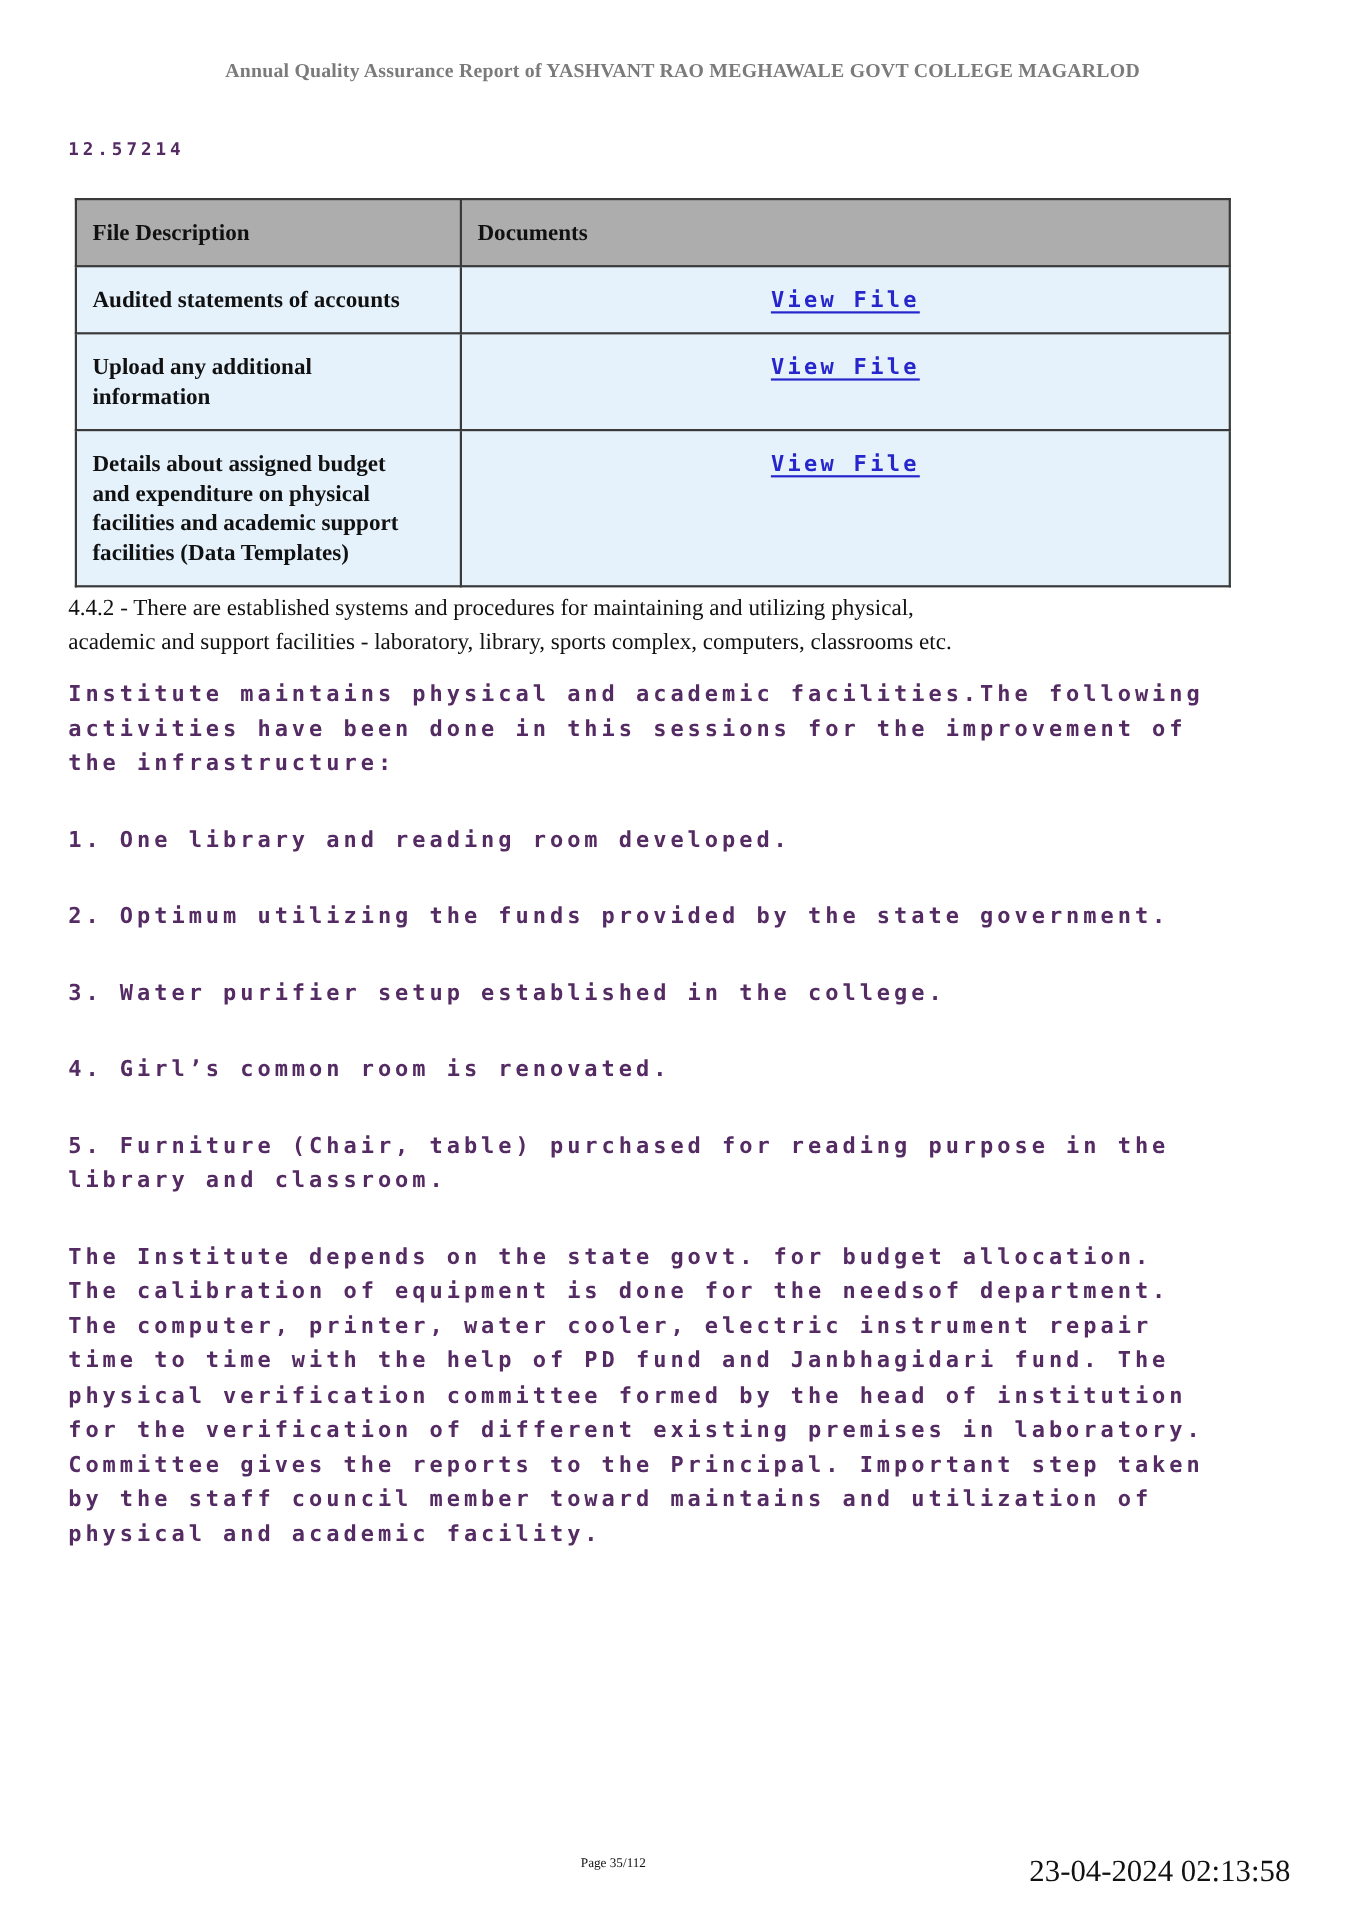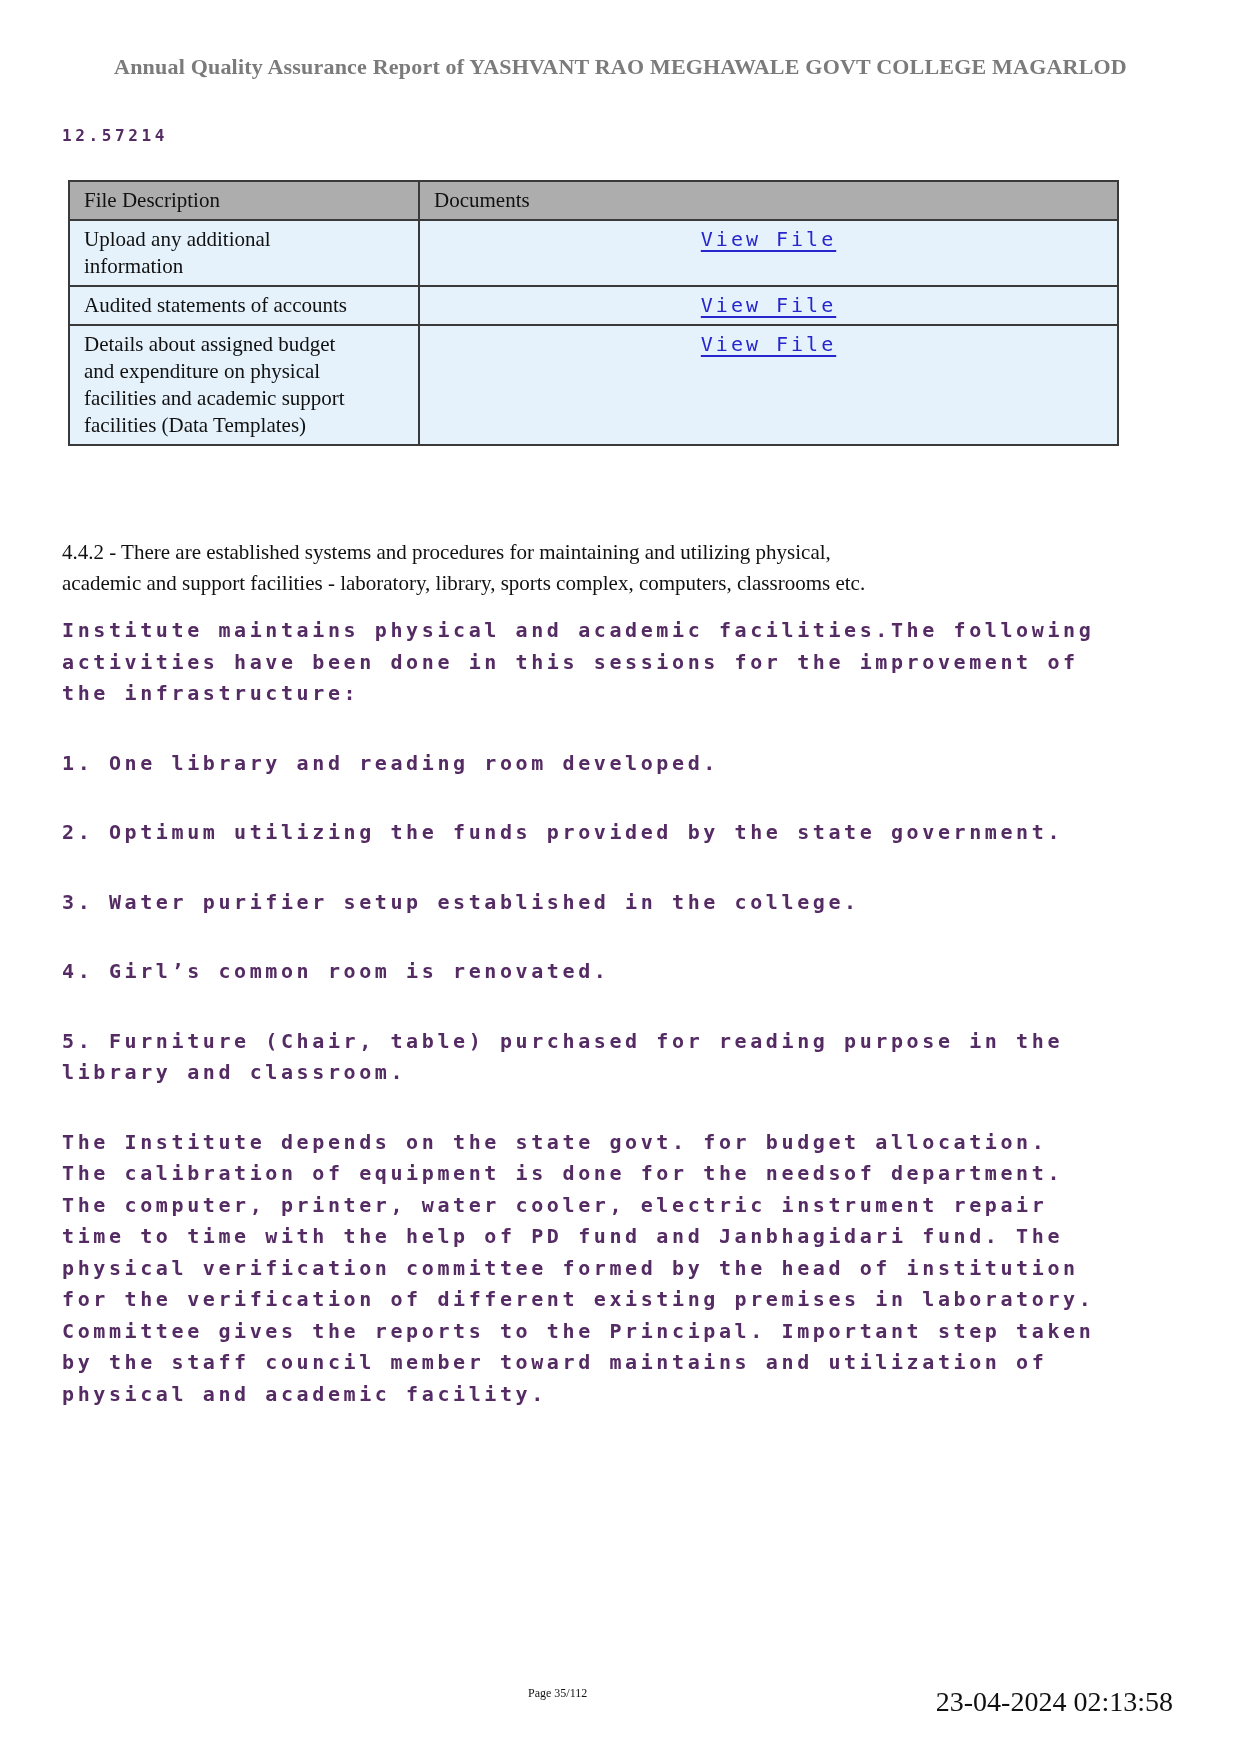--- a/index.html
+++ b/index.html
@@ -12,39 +12,39 @@
     --ink:#111111;
   }
   *{margin:0;padding:0;box-sizing:border-box;}
   html,body{background:#ffffff;}
   body{
     width:1241px;height:1754px;position:relative;overflow:hidden;
     font-family:"Liberation Serif", serif;color:var(--ink);
   }
   .header-title{
     position:absolute;top:54px;left:0;width:100%;
-    text-align:center;font-weight:bold;font-size:22px;
+    text-align:center;font-weight:bold;font-size:18px;
     color:var(--title-gray);letter-spacing:.2px;
   }
   .section-number{
     position:absolute;top:126px;left:62px;
     font-family:"DejaVu Sans Mono", monospace;font-weight:bold;
     font-size:16px;letter-spacing:3.6px;color:var(--purple);
   }
   table.doc-table{
     position:absolute;top:180px;left:68px;width:1049px;
     border-collapse:collapse;table-layout:fixed;
   }
   .doc-table col.c1{width:350px;}
   .doc-table col.c2{width:699px;}
   .doc-table th,.doc-table td{
     border:2px solid var(--border-dark);
     font-size:21px;line-height:27px;
-    padding:5px 14px;vertical-align:top;text-align:left;
-    font-weight:normal;
+    padding:16px 14px;vertical-align:top;text-align:left;
+    font-weight:bold;
   }
   .doc-table th{background:var(--header-gray);}
   .doc-table td{background:var(--cell-blue);}
   .doc-table td.desc{white-space:pre-line;}
   .doc-table td.doc{text-align:center;}
   a.view-file{
     font-family:"DejaVu Sans Mono", monospace;
     font-size:20px;letter-spacing:3px;
     color:var(--link-blue);text-decoration:underline;
     text-underline-offset:4px;
@@ -80,29 +80,29 @@
       <col class="c2">
     </colgroup>
   <thead>
     <tr>
       <th>File Description</th>
       <th>Documents</th>
     </tr>
   </thead>
   <tbody id="table-body">
   <tr>
-    <td class="desc">Upload any additional
-information</td>
+    <td class="desc">Audited statements of accounts</td>
     <td class="doc">
       <a href="#" class="view-file">View File</a>
     </td>
   </tr>
 
   <tr>
-    <td class="desc">Audited statements of accounts</td>
+    <td class="desc">Upload any additional
+information</td>
     <td class="doc">
       <a href="#" class="view-file">View File</a>
     </td>
   </tr>
 
   <tr>
     <td class="desc">Details about assigned budget
 and expenditure on physical
 facilities and academic support
 facilities (Data Templates)</td>

